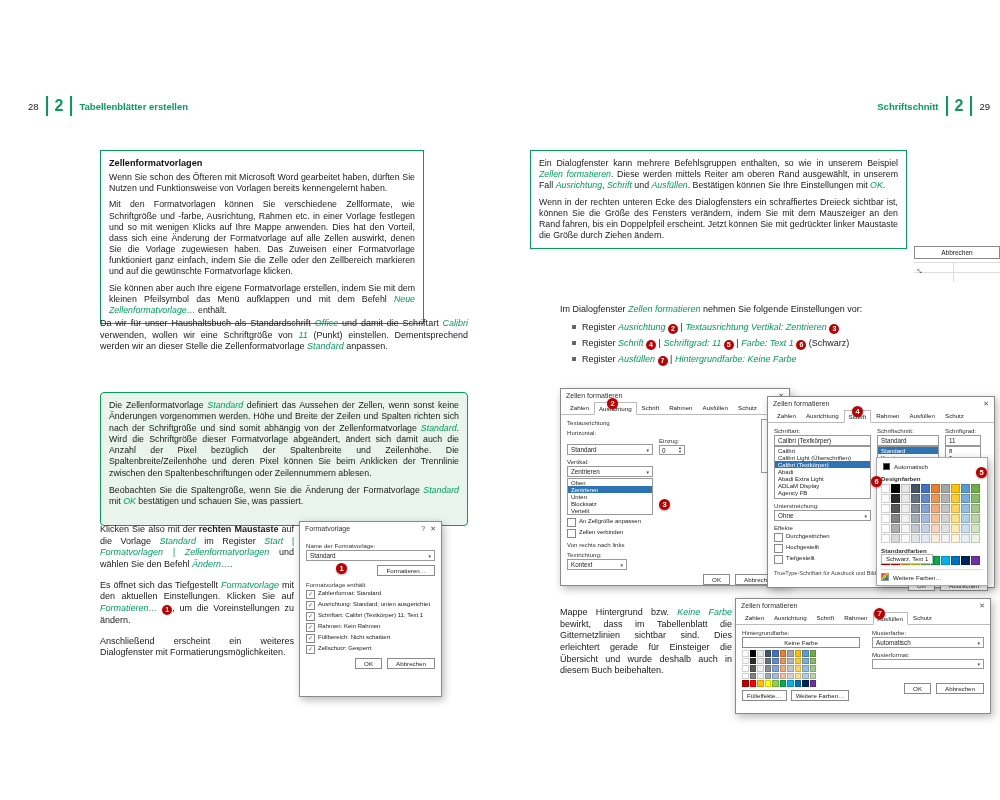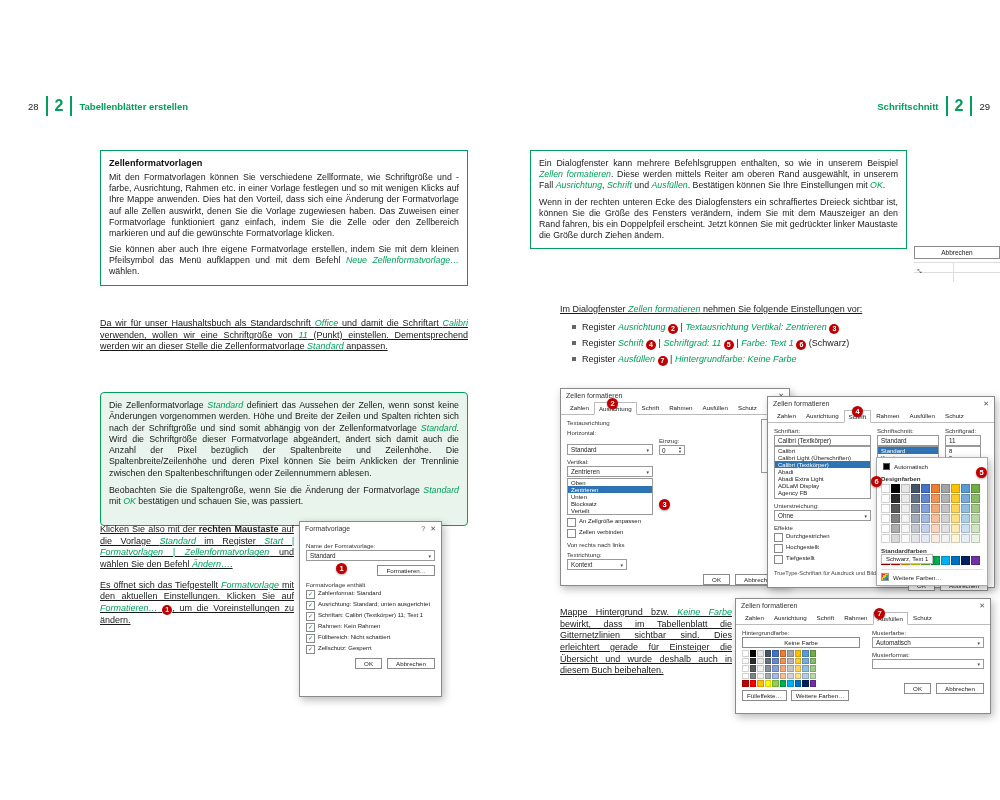--- a/index.html
+++ b/index.html
@@ -16,21 +16,21 @@
           justify-content:center; transform:translateY(1px); }
 
   
   .phead{ position:absolute; display:flex; align-items:center; gap:7px; height:24px; }
   .pnum{ font-size:9.5px; color:#222; }
   .vbar{ width:2px; height:20px; background:var(--accent); }
   .chnum{ font-size:16px; font-weight:700; color:var(--accent); }
   .ptitle{ font-size:9.5px; font-weight:700; color:var(--accent); }
 
   
-  .body-text{ font-size:9px; line-height:1.3; text-align:justify; color:#1a1a1a;text-decoration:underline; }
+  .body-text{ font-size:9px; line-height:1.3; text-align:justify; color:#1a1a1a; }
   .infobox{ position:absolute; border:1px solid var(--accent); background:#fff; padding:7px 8px; }
   .infobox h3{ font-size:9.2px; margin:0 0 4px; color:#111; }
   .infobox p{ font-size:8.8px; line-height:1.27; text-align:justify; margin:0 0 5px; }
   .infobox p:last-child{ margin-bottom:0; }
   .notebox{ position:absolute; border:1px solid var(--accent); background:var(--notebg);
             border-radius:4px; padding:7px 8px; }
   .notebox p{ font-size:8.8px; line-height:1.28; text-align:justify; margin:0 0 6px; }
   .notebox p:last-child{ margin-bottom:11px; }
   .steps p{ margin:0 0 9px; }
 
@@ -105,36 +105,38 @@
 </div>
 
 <div class="phead" style="right:10px; top:94px;">
   <span class="ptitle">Schriftschnitt</span>
   <span class="vbar"></span>
   <span class="chnum">2</span>
   <span class="vbar"></span>
   <span class="pnum">29</span>
 </div>
 
-<section class="infobox" style="left:100px; top:150px; width:368px;">
+<section class="infobox" style="left:100px; top:150px; width:324px;">
   <h3>Zellenformatvorlagen</h3>
+  <p>Wenn Sie schon des Öfteren mit Microsoft Word gearbeitet haben, dürften Sie Nutzen und Funktionsweise von Vorlagen bereits kennengelernt haben.</p>
   <p>Mit den Formatvorlagen können Sie verschiedene Zellformate, wie Schriftgröße und -farbe, Ausrichtung, Rahmen etc. in einer Vorlage festlegen und so mit wenigen Klicks auf Ihre Mappe anwenden. Dies hat den Vorteil, dass sich eine Änderung der Formatvorlage auf alle Zellen auswirkt, denen Sie die Vorlage zugewiesen haben. Das Zuweisen einer Formatvorlage funktioniert ganz einfach, indem Sie die Zelle oder den Zellbereich markieren und auf die gewünschte Formatvorlage klicken.</p>
-  <p><span>Sie können aber auch Ihre eigene Formatvorlage erstellen, indem Sie mit dem kleinen Pfeilsymbol das Menü aufklappen und mit dem Befehl </span><span class="gi">Neue Zellenformatvorlage…</span><span> wählen.</span></p>
+  <p><span>Sie können aber auch Ihre eigene Formatvorlage erstellen, indem Sie mit dem kleinen Pfeilsymbol das Menü aufklappen und mit dem Befehl </span><span class="gi">Neue Zellenformatvorlage…</span><span> enthält.</span></p>
 </section>
 
 <p class="abs body-text" style="left:100px; top:318px; width:368px;"><span>Da wir für unser Haushaltsbuch als Standardschrift </span><span class="gi">Office</span><span> und damit die Schriftart </span><span class="gi">Calibri</span><span> verwenden, wollen wir eine Schriftgröße von </span><span class="gi">11</span><span> (Punkt) einstellen. Dementsprechend werden wir an dieser Stelle die Zellenformatvorlage </span><span class="gi">Standard</span><span> anpassen.</span></p>
 
 <section class="notebox" style="left:100px; top:392px; width:368px;">
   <p><span>Die Zellenformatvorlage </span><span class="gi">Standard</span><span> definiert das Aussehen der Zellen, wenn sonst keine Änderungen vorgenommen werden. Höhe und Breite der Zeilen und Spalten richten sich nach der Schriftgröße und sind somit abhängig von der Zellenformatvorlage </span><span class="gi">Standard</span><span>. Wird die Schriftgröße dieser Formatvorlage abgeändert, ändert sich damit auch die Anzahl der Pixel bezüglich der Spaltenbreite und Zeilenhöhe. Die Spaltenbreite/Zeilenhöhe und deren Pixel können Sie beim Anklicken der Trennlinie zwischen den Spaltenbeschriftungen oder Zeilennummern ablesen.</span></p>
   <p><span>Beobachten Sie die Spaltengröße, wenn Sie die Änderung der Formatvorlage </span><span class="gi">Standard</span><span> mit </span><span class="gi">OK</span><span> bestätigen und schauen Sie, was passiert.</span></p>
 </section>
 
 <div class="abs steps" style="left:100px; top:524px; width:194px;">
   <p class="body-text"><span>Klicken Sie also mit der </span><span class="b">rechten Maustaste</span><span> auf die Vorlage </span><span class="gi">Standard</span><span> im Register </span><span class="gi">Start | Formatvorlagen | Zellenformatvorlagen</span><span> und wählen Sie den Befehl </span><span class="gi">Ändern…</span><span>.</span></p>
   <p class="body-text"><span>Es öffnet sich das Tiefgestellt </span><span class="gi">Formatvorlage</span><span> mit den aktuellen Einstellungen. Klicken Sie auf </span><span class="gi">Formatieren…</span><span> </span><span class="badge">1</span><span>, um die Voreinstellungen zu ändern.</span></p>
+  <p class="body-text">Anschließend erscheint ein weiteres Dialogfenster mit Formatierungsmöglichkeiten.</p>
 </div>
 
 <div class="dlg" style="left:299px; top:521px; width:143px; height:176px; z-index:5;">
   <div class="dlg-title">
     <span>Formatvorlage</span>
     <span class="dlg-ctrl">
       <span>?</span>
       <span>✕</span>
     </span>
   </div>

